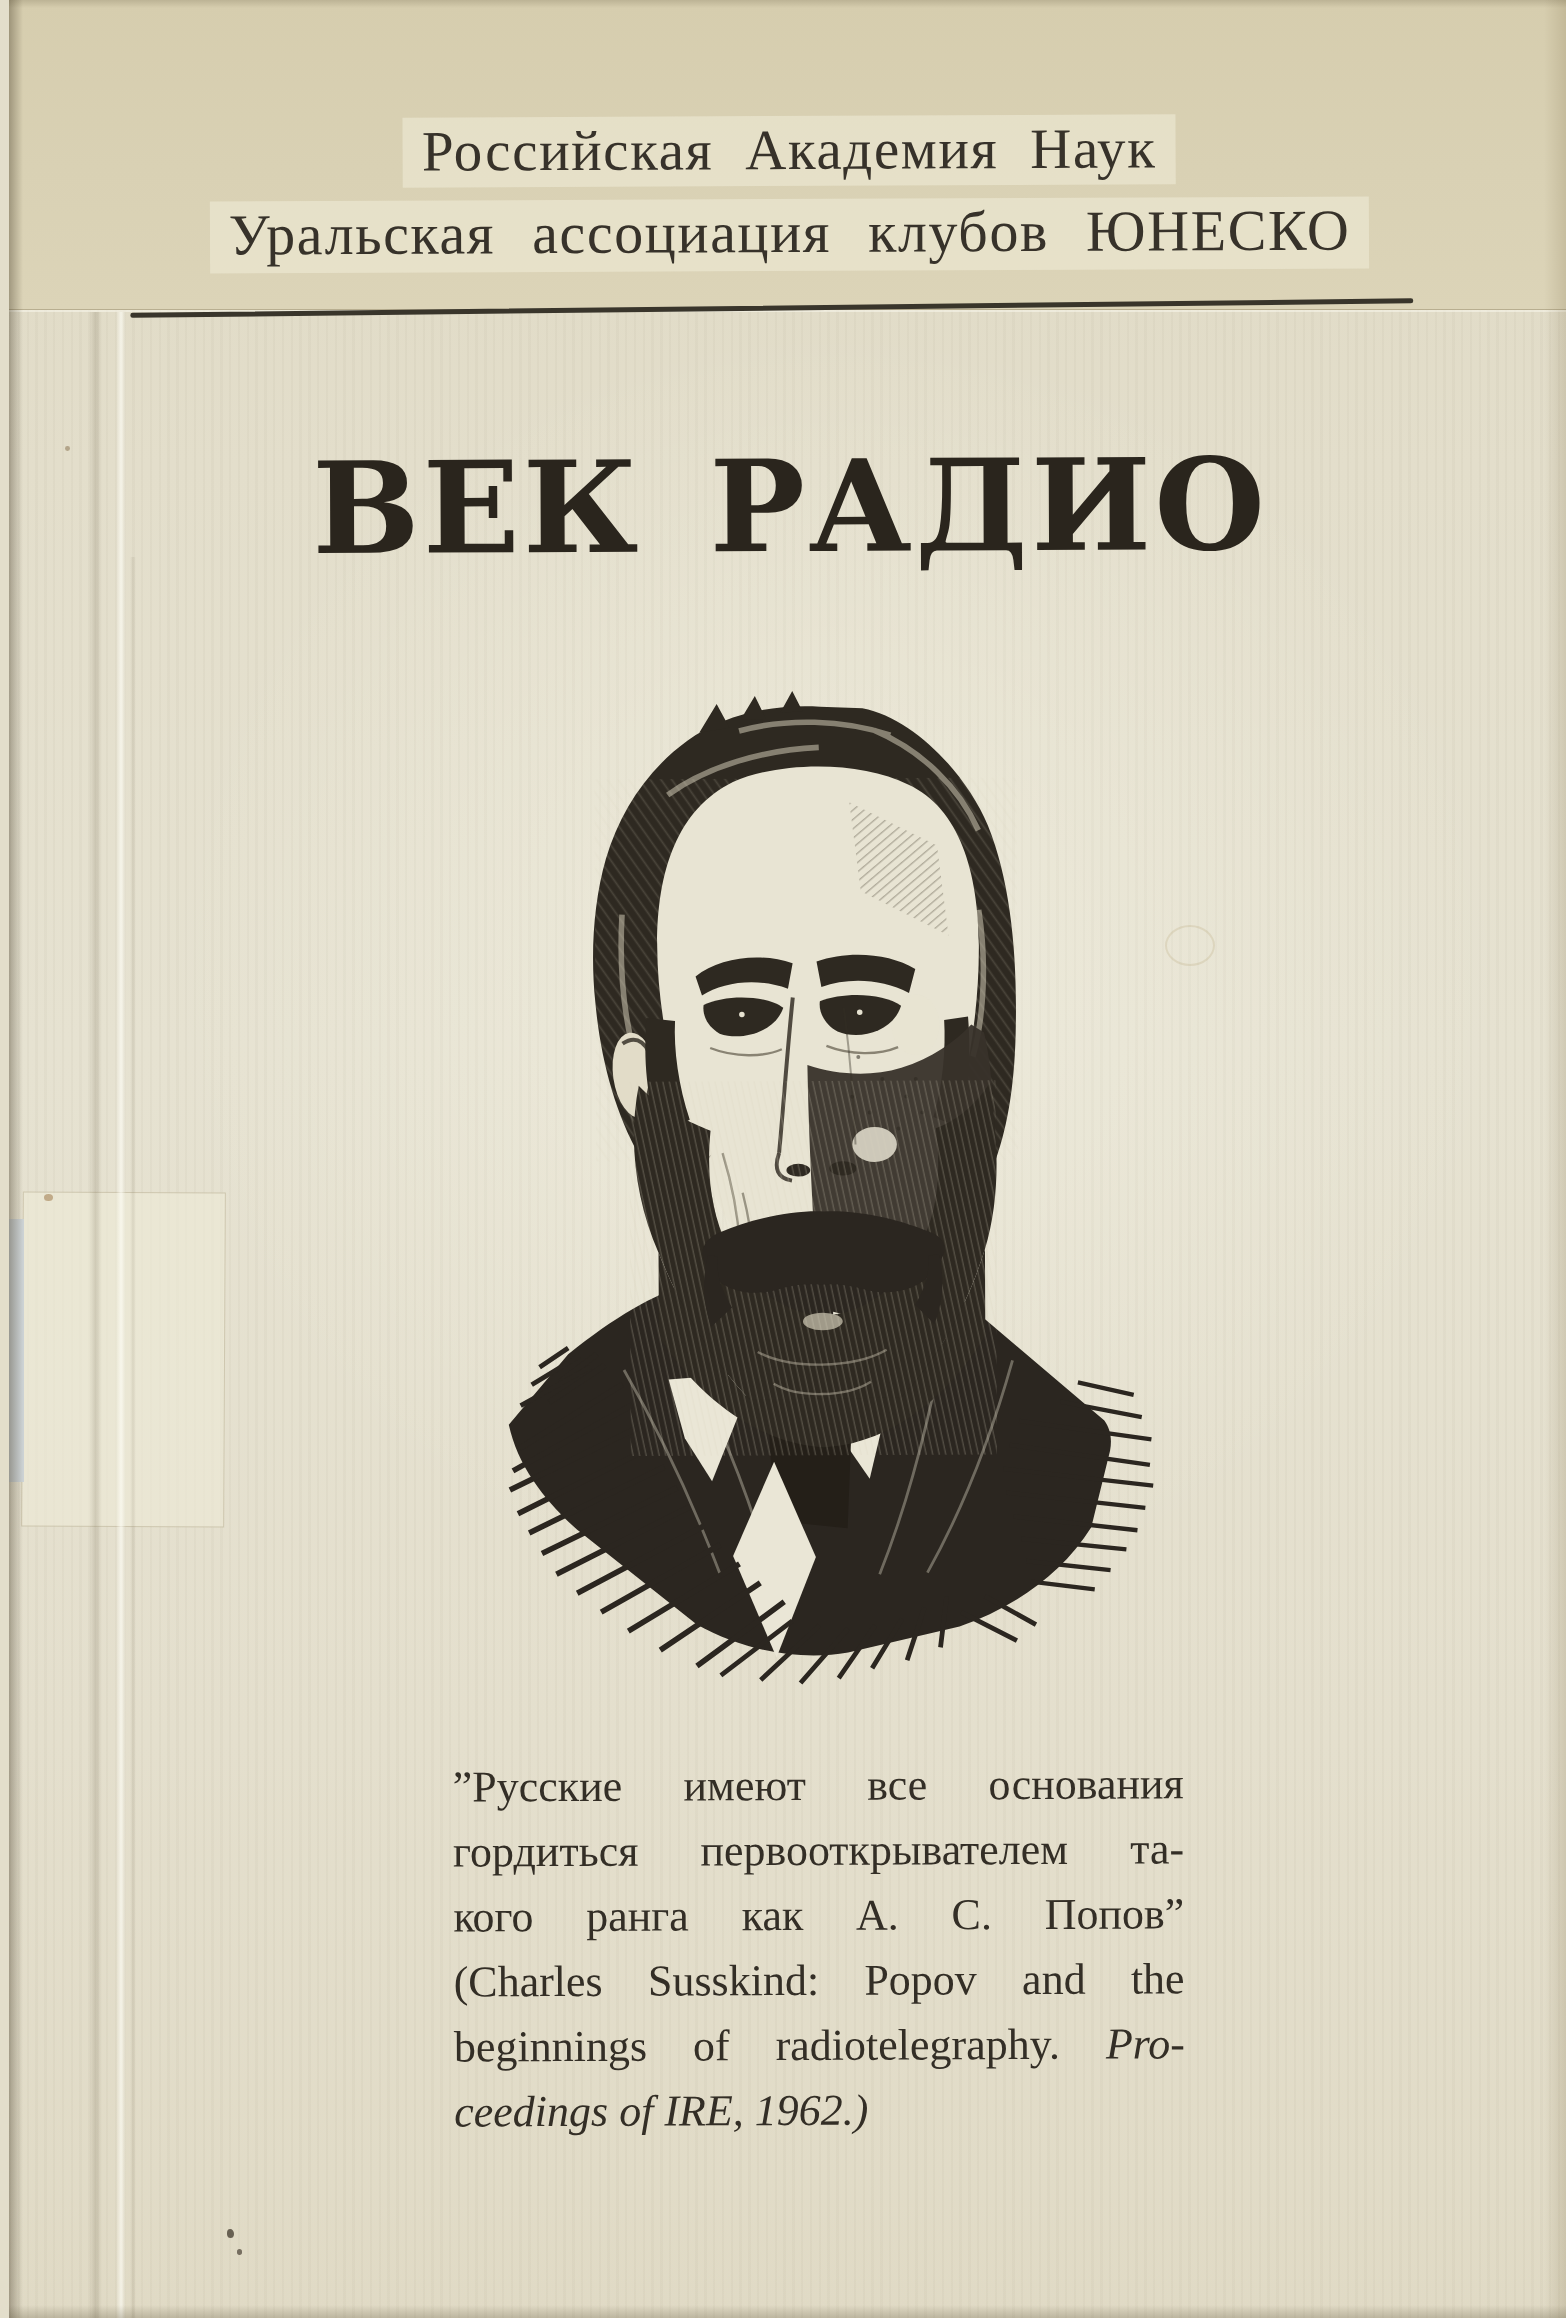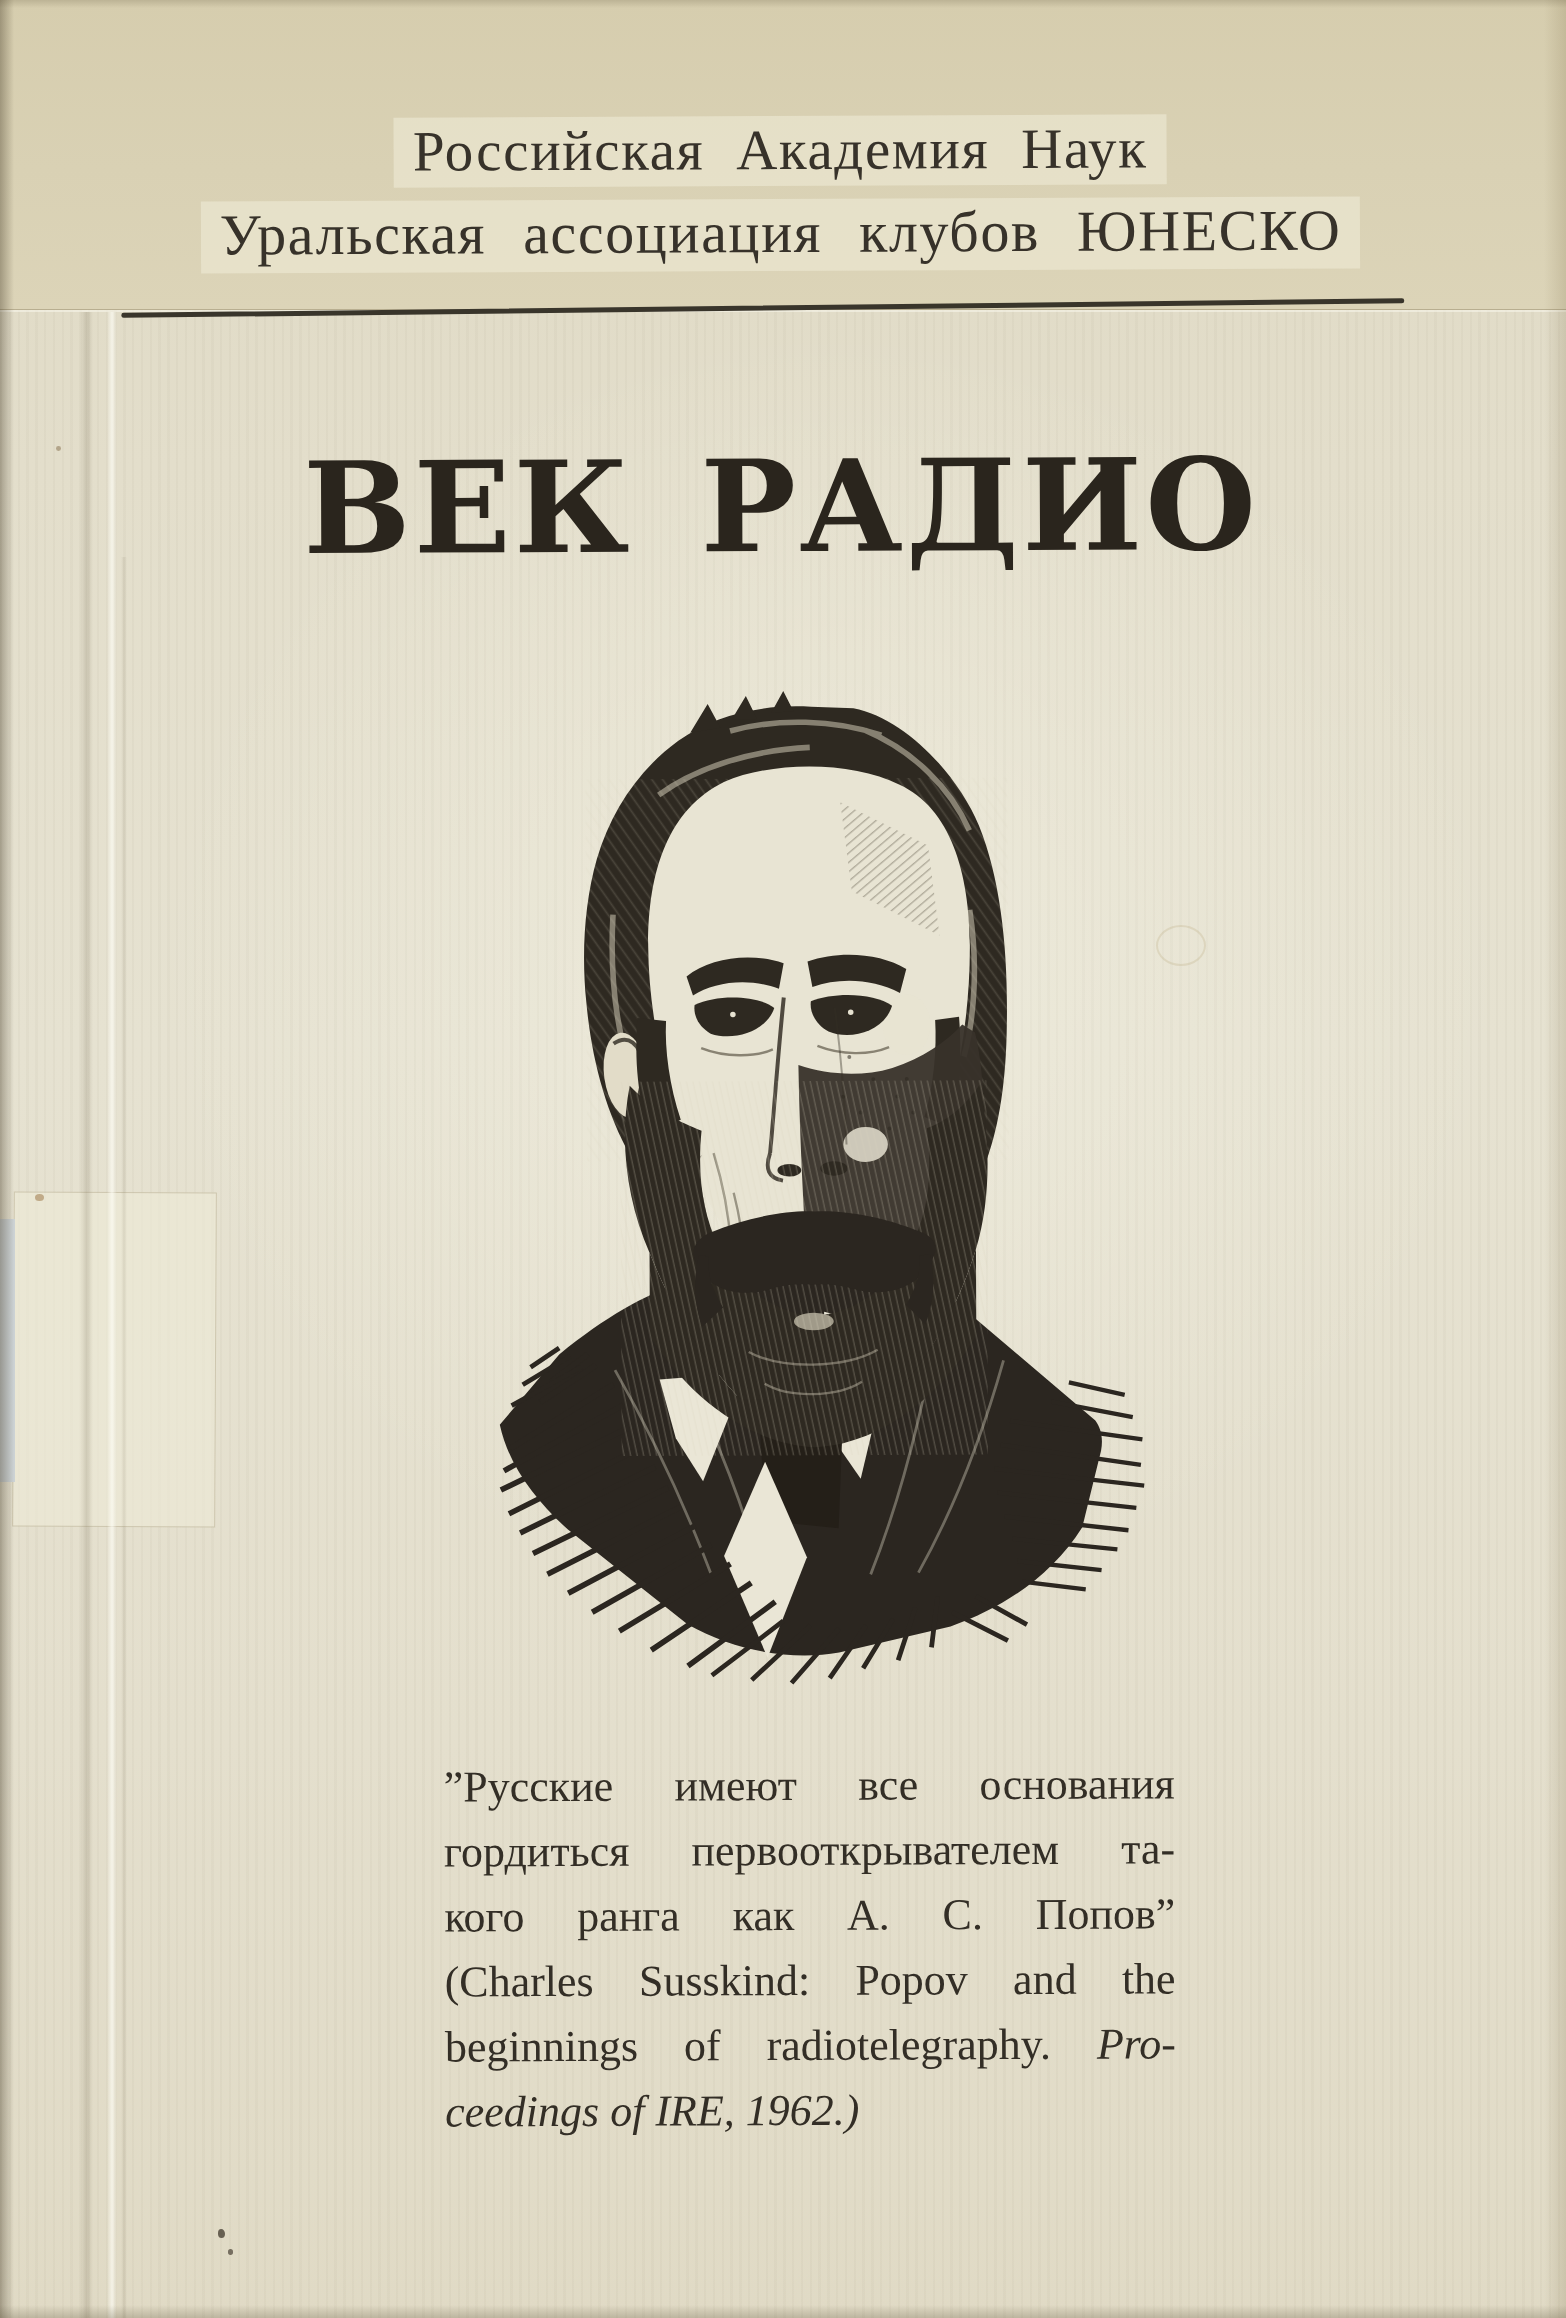--- a/index.html
+++ b/index.html
@@ -1,21 +1,21 @@
 <!DOCTYPE html>
 <html style="font-size:12.7px"><head>
 <meta charset="utf-8">
 <style>
   html,body{margin:0;padding:0;}
   body{
     width:1566px;height:2319px;position:relative;overflow:hidden;
     background:#e3decb;
     font-family:"Liberation Serif", serif;
   }
-  .page{position:absolute;inset:0;background:linear-gradient(180deg,#ded8c2 0%,#e3decb 20%,#e6e2d1 45%,#e4dfcd 75%,#e0dac5 100%);}
+  .page{position:absolute;inset:0;background:linear-gradient(180deg,#ded8c2 0%,#e3decb 20%,#e6e2d1 45%,#e4dfcd 75%,#e0dac5 100%);margin-left:9px;}
   
   .page::before{content:"";position:absolute;inset:0;z-index:1;pointer-events:none;
     background:repeating-linear-gradient(90deg, rgba(120,110,85,.045) 0 2.4px, rgba(0,0,0,0) 2.4px 8.8px);}
   
   .page::after{content:"";position:absolute;inset:0;z-index:1;pointer-events:none;
     background:radial-gradient(ellipse 62% 40% at 53% 42%, rgba(255,255,244,.30), rgba(255,255,244,0) 70%);}
 
   .top-band{position:absolute;left:0;top:0;width:100%;height:309px;z-index:2;
     background:linear-gradient(180deg,#d6cdae 0%,#d9d1b4 55%,#dcd4b8 100%);
     border-bottom:1.6px solid rgba(130,118,90,.35);}

